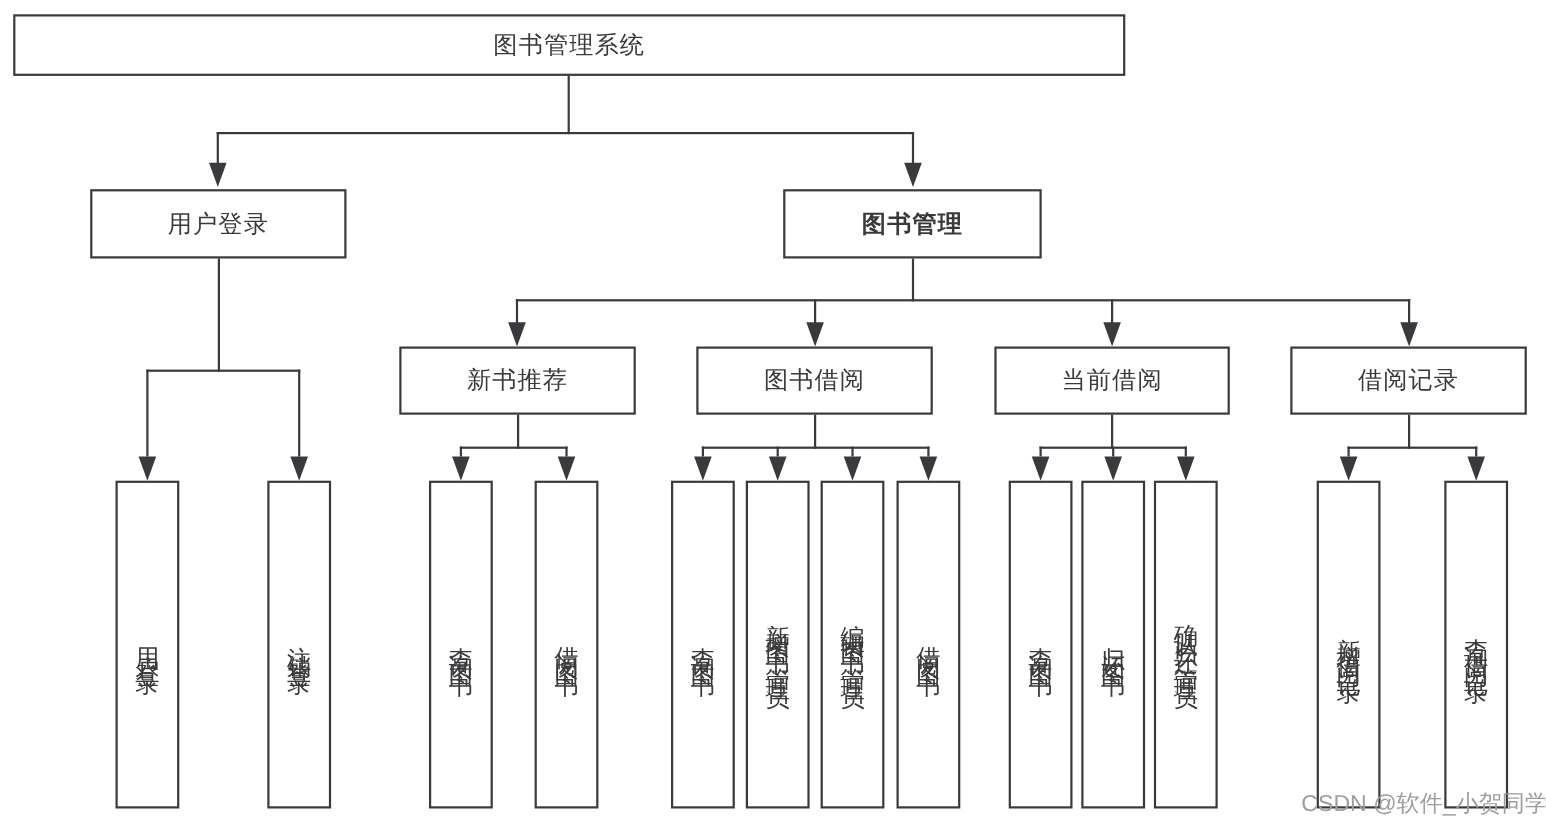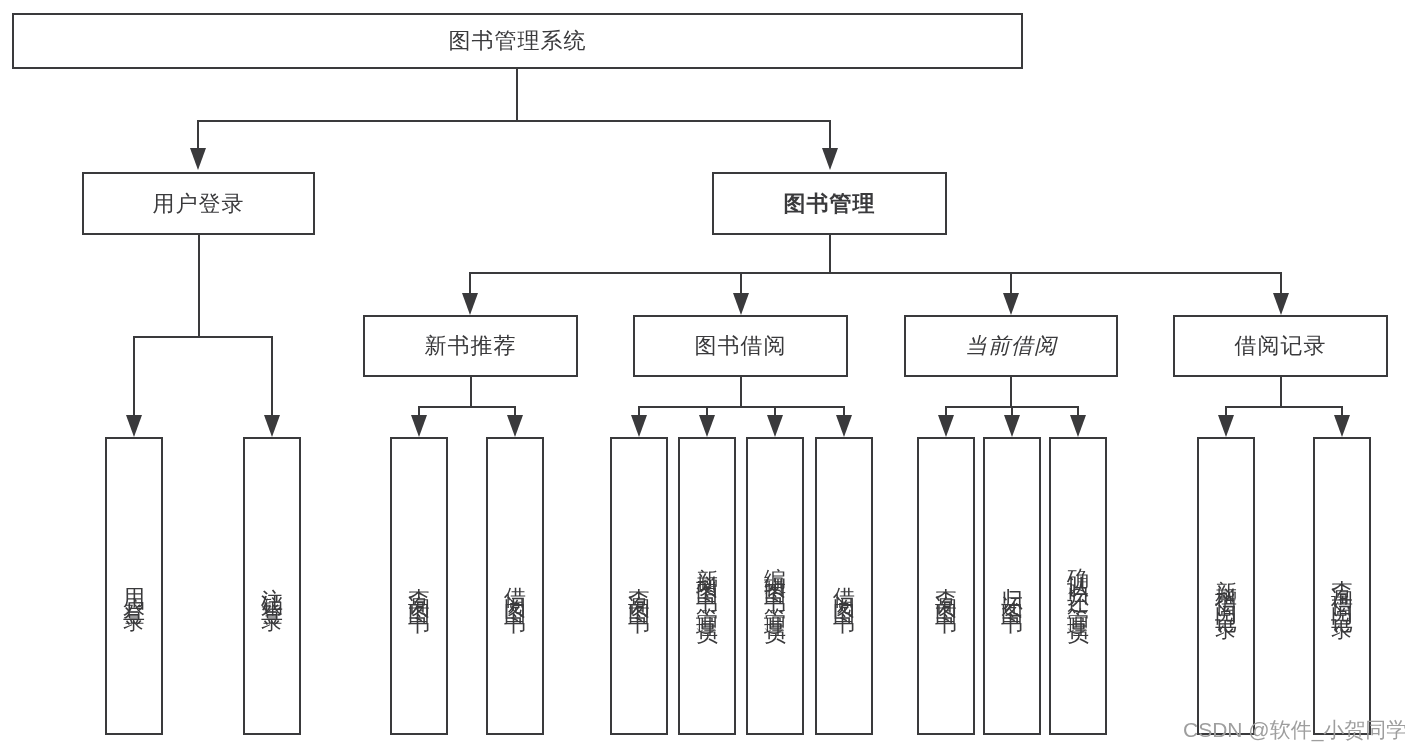--- a/index.html
+++ b/index.html
@@ -97,21 +97,21 @@
   <div class="arrow" style="left:733px; top:293px;"></div>
   <div class="arrow" style="left:1003px; top:293px;"></div>
   <div class="arrow" style="left:1273px; top:293px;"></div>
 
   <div class="box" style="left:633px; top:315px; width:215px; height:62px;">
     <span>图书借阅</span>
   </div>
   <div class="box" style="left:363px; top:315px; width:215px; height:62px;">
     <span>新书推荐</span>
   </div>
-  <div class="box" style="left:904px; top:315px; width:214px; height:62px;font-style:italic;">
+  <div class="box" style="left:904px; top:315px; width:214px; height:62px;">
     <span>当前借阅</span>
   </div>
   <div class="box" style="left:1173px; top:315px; width:215px; height:62px;">
     <span>借阅记录</span>
   </div>
 
   <div class="line" style="left:470px; top:377px; width:2px; height:31px;"></div>
   <div class="line" style="left:418px; top:406px; width:98px; height:2px;"></div>
   <div class="line" style="left:418px; top:406px; width:2px; height:9px;"></div>
   <div class="line" style="left:514px; top:406px; width:2px; height:9px;"></div>

